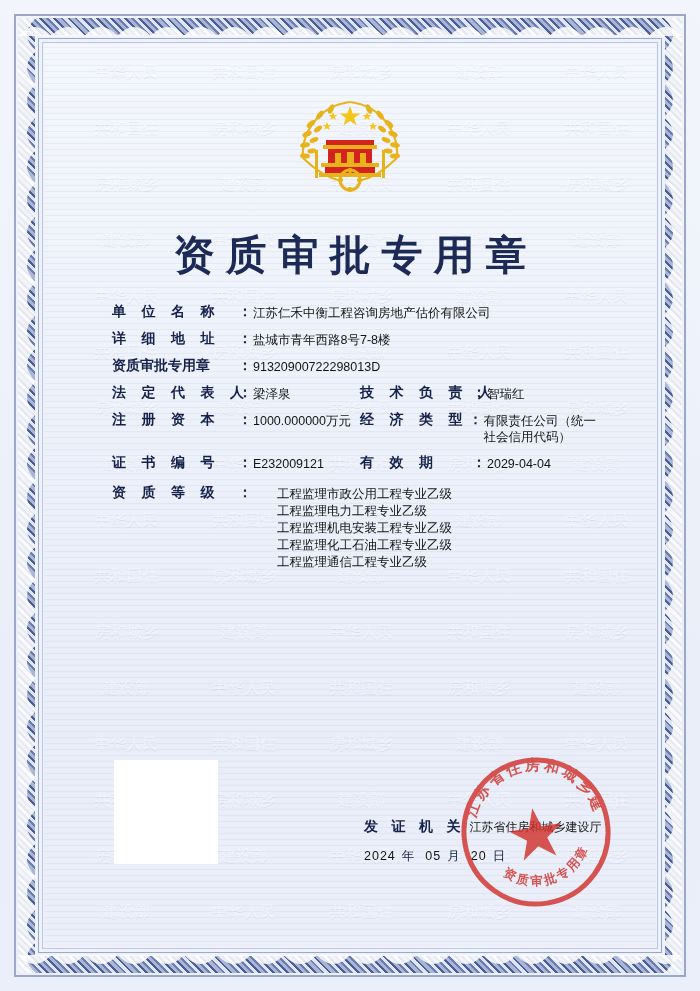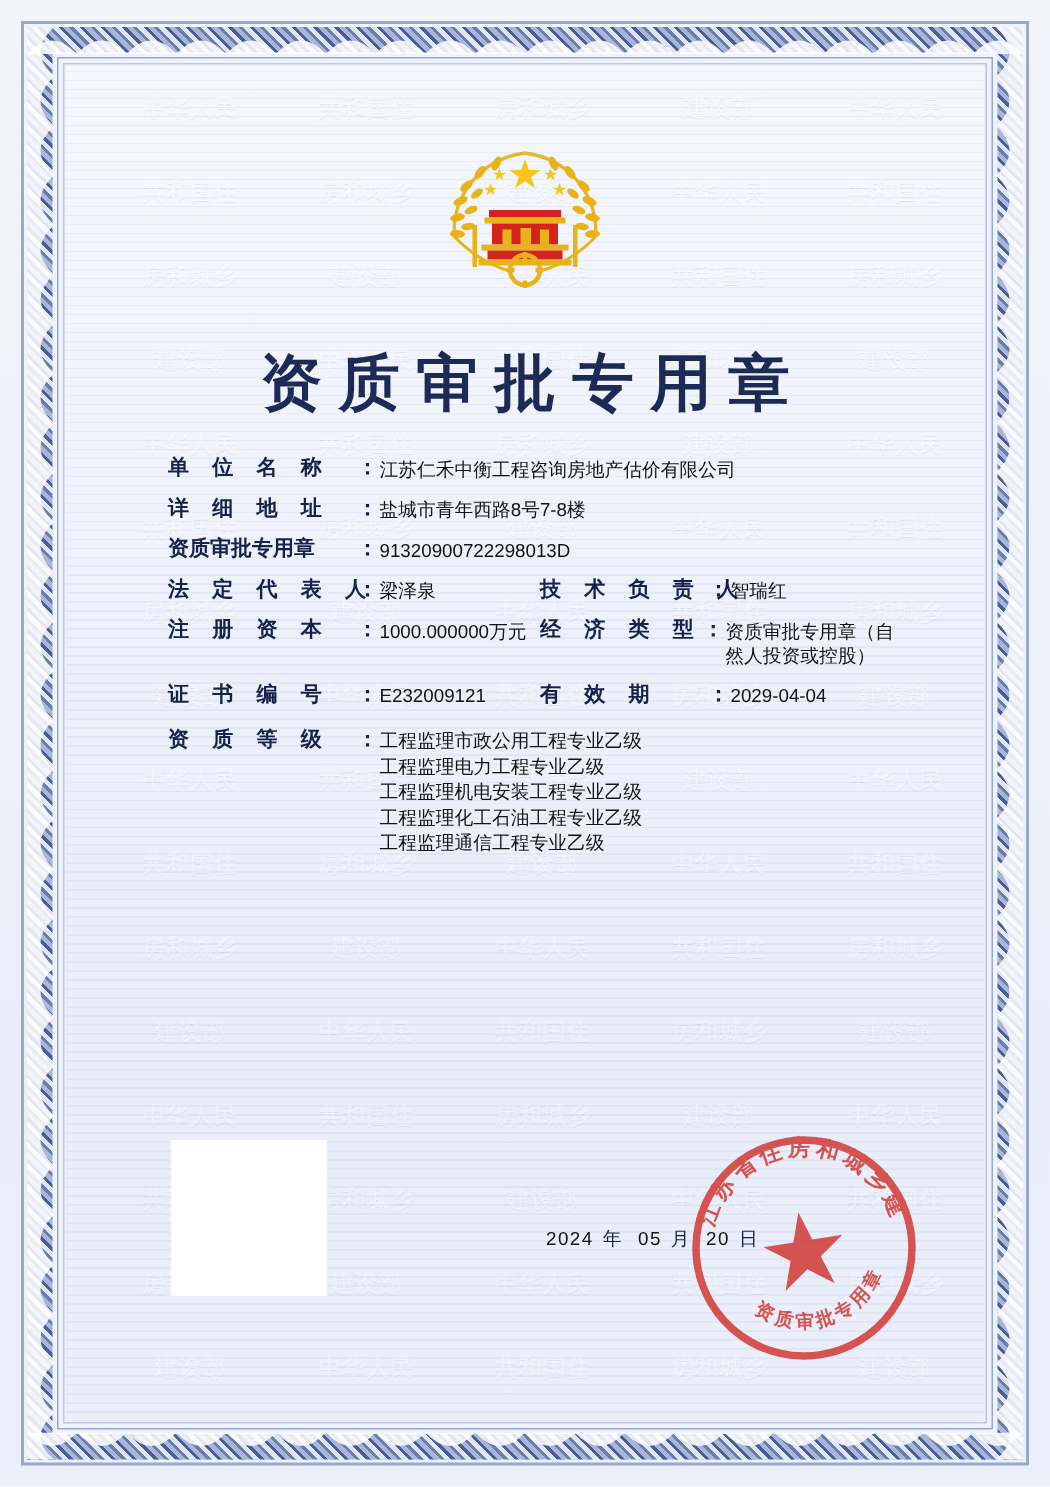--- a/index.html
+++ b/index.html
@@ -158,21 +158,21 @@
   .val {
     font-size: 12.5px;
     color: #141414;
     line-height: 16px;
     padding-top: 2px;
     font-family: "Liberation Sans", sans-serif;
     word-break: break-all;
   }
   .val-narrow { max-width: 150px; }
   .quals .val { line-height: 17px; }
-  .quals-list div { white-space: nowrap; }
+  .quals-list div { white-space: nowrap; margin-left: 24px; }
 
   
   .sp { letter-spacing: 6px; }
 
   
   .qr {
     position: absolute;
     left: 114px;
     top: 760px;
     width: 104px;
@@ -467,21 +467,21 @@
 
     <div class="row two-col">
       <span class="col col-left">
         <span class="lbl lbl-wide sp">注 册 资 本</span>
         <span class="colon lbl">：</span>
         <span class="val">1000.000000万元</span>
       </span>
       <span class="col col-right">
         <span class="lbl lbl-right sp">经 济 类 型</span>
         <span class="colon lbl">：</span>
-        <span class="val val-narrow">资质审批专用章（自然人投资或控股）</span>
+        <span class="val val-narrow">有限责任公司（统一社会信用代码）</span>
       </span>
     </div>
 
     <div class="row two-col">
       <span class="col col-left">
         <span class="lbl lbl-wide sp">证 书 编 号</span>
         <span class="colon lbl">：</span>
         <span class="val">E232009121</span>
       </span>
       <span class="col col-right">
@@ -503,20 +503,24 @@
         </span>
     </div>
 
   </div>
 
   <div class="qr">
     <div class="qrgrid" id="qr-grid"><i></i><i></i><i></i><i></i><i></i><i></i><i></i><i style="background: rgb(255, 255, 255);"></i><i></i><i></i><i style="background: rgb(255, 255, 255);"></i><i></i><i style="background: rgb(255, 255, 255);"></i><i></i><i style="background: rgb(255, 255, 255);"></i><i></i><i></i><i style="background: rgb(255, 255, 255);"></i><i></i><i></i><i></i><i></i><i></i><i></i><i></i><i></i><i style="background: rgb(255, 255, 255);"></i><i style="background: rgb(255, 255, 255);"></i><i style="background: rgb(255, 255, 255);"></i><i style="background: rgb(255, 255, 255);"></i><i style="background: rgb(255, 255, 255);"></i><i></i><i style="background: rgb(255, 255, 255);"></i><i></i><i style="background: rgb(255, 255, 255);"></i><i></i><i></i><i style="background: rgb(255, 255, 255);"></i><i></i><i style="background: rgb(255, 255, 255);"></i><i></i><i style="background: rgb(255, 255, 255);"></i><i style="background: rgb(255, 255, 255);"></i><i></i><i style="background: rgb(255, 255, 255);"></i><i style="background: rgb(255, 255, 255);"></i><i style="background: rgb(255, 255, 255);"></i><i style="background: rgb(255, 255, 255);"></i><i style="background: rgb(255, 255, 255);"></i><i></i><i></i><i style="background: rgb(255, 255, 255);"></i><i></i><i></i><i></i><i style="background: rgb(255, 255, 255);"></i><i></i><i style="background: rgb(255, 255, 255);"></i><i style="background: rgb(255, 255, 255);"></i><i></i><i style="background: rgb(255, 255, 255);"></i><i style="background: rgb(255, 255, 255);"></i><i></i><i></i><i style="background: rgb(255, 255, 255);"></i><i></i><i style="background: rgb(255, 255, 255);"></i><i style="background: rgb(255, 255, 255);"></i><i></i><i style="background: rgb(255, 255, 255);"></i><i></i><i></i><i></i><i style="background: rgb(255, 255, 255);"></i><i></i><i></i><i style="background: rgb(255, 255, 255);"></i><i></i><i></i><i></i><i style="background: rgb(255, 255, 255);"></i><i></i><i style="background: rgb(255, 255, 255);"></i><i></i><i></i><i></i><i style="background: rgb(255, 255, 255);"></i><i style="background: rgb(255, 255, 255);"></i><i></i><i style="background: rgb(255, 255, 255);"></i><i></i><i style="background: rgb(255, 255, 255);"></i><i style="background: rgb(255, 255, 255);"></i><i></i><i style="background: rgb(255, 255, 255);"></i><i></i><i></i><i></i><i style="background: rgb(255, 255, 255);"></i><i></i><i></i><i style="background: rgb(255, 255, 255);"></i><i></i><i></i><i></i><i style="background: rgb(255, 255, 255);"></i><i></i><i style="background: rgb(255, 255, 255);"></i><i style="background: rgb(255, 255, 255);"></i><i style="background: rgb(255, 255, 255);"></i><i></i><i></i><i></i><i></i><i style="background: rgb(255, 255, 255);"></i><i></i><i style="background: rgb(255, 255, 255);"></i><i style="background: rgb(255, 255, 255);"></i><i></i><i style="background: rgb(255, 255, 255);"></i><i></i><i></i><i></i><i style="background: rgb(255, 255, 255);"></i><i></i><i></i><i style="background: rgb(255, 255, 255);"></i><i style="background: rgb(255, 255, 255);"></i><i style="background: rgb(255, 255, 255);"></i><i style="background: rgb(255, 255, 255);"></i><i style="background: rgb(255, 255, 255);"></i><i></i><i style="background: rgb(255, 255, 255);"></i><i></i><i style="background: rgb(255, 255, 255);"></i><i style="background: rgb(255, 255, 255);"></i><i></i><i style="background: rgb(255, 255, 255);"></i><i></i><i style="background: rgb(255, 255, 255);"></i><i></i><i style="background: rgb(255, 255, 255);"></i><i style="background: rgb(255, 255, 255);"></i><i></i><i style="background: rgb(255, 255, 255);"></i><i style="background: rgb(255, 255, 255);"></i><i style="background: rgb(255, 255, 255);"></i><i style="background: rgb(255, 255, 255);"></i><i style="background: rgb(255, 255, 255);"></i><i></i><i></i><i></i><i></i><i></i><i></i><i></i><i></i><i style="background: rgb(255, 255, 255);"></i><i></i><i style="background: rgb(255, 255, 255);"></i><i></i><i style="background: rgb(255, 255, 255);"></i><i></i><i style="background: rgb(255, 255, 255);"></i><i></i><i></i><i></i><i style="background: rgb(255, 255, 255);"></i><i></i><i></i><i></i><i></i><i></i><i></i><i></i><i style="background: rgb(255, 255, 255);"></i><i style="background: rgb(255, 255, 255);"></i><i style="background: rgb(255, 255, 255);"></i><i style="background: rgb(255, 255, 255);"></i><i style="background: rgb(255, 255, 255);"></i><i style="background: rgb(255, 255, 255);"></i><i style="background: rgb(255, 255, 255);"></i><i style="background: rgb(255, 255, 255);"></i><i></i><i></i><i style="background: rgb(255, 255, 255);"></i><i></i><i></i><i style="background: rgb(255, 255, 255);"></i><i style="background: rgb(255, 255, 255);"></i><i style="background: rgb(255, 255, 255);"></i><i style="background: rgb(255, 255, 255);"></i><i style="background: rgb(255, 255, 255);"></i><i style="background: rgb(255, 255, 255);"></i><i style="background: rgb(255, 255, 255);"></i><i style="background: rgb(255, 255, 255);"></i><i style="background: rgb(255, 255, 255);"></i><i style="background: rgb(255, 255, 255);"></i><i style="background: rgb(255, 255, 255);"></i><i style="background: rgb(255, 255, 255);"></i><i></i><i></i><i style="background: rgb(255, 255, 255);"></i><i></i><i style="background: rgb(255, 255, 255);"></i><i></i><i></i><i></i><i style="background: rgb(255, 255, 255);"></i><i style="background: rgb(255, 255, 255);"></i><i></i><i style="background: rgb(255, 255, 255);"></i><i style="background: rgb(255, 255, 255);"></i><i></i><i></i><i style="background: rgb(255, 255, 255);"></i><i></i><i></i><i style="background: rgb(255, 255, 255);"></i><i></i><i style="background: rgb(255, 255, 255);"></i><i></i><i></i><i></i><i style="background: rgb(255, 255, 255);"></i><i style="background: rgb(255, 255, 255);"></i><i></i><i style="background: rgb(255, 255, 255);"></i><i style="background: rgb(255, 255, 255);"></i><i></i><i></i><i style="background: rgb(255, 255, 255);"></i><i style="background: rgb(255, 255, 255);"></i><i></i><i></i><i style="background: rgb(255, 255, 255);"></i><i></i><i></i><i style="background: rgb(255, 255, 255);"></i><i></i><i style="background: rgb(255, 255, 255);"></i><i style="background: rgb(255, 255, 255);"></i><i></i><i></i><i style="background: rgb(255, 255, 255);"></i><i style="background: rgb(255, 255, 255);"></i><i></i><i style="background: rgb(255, 255, 255);"></i><i></i><i style="background: rgb(255, 255, 255);"></i><i></i><i></i><i></i><i style="background: rgb(255, 255, 255);"></i><i></i><i style="background: rgb(255, 255, 255);"></i><i></i><i></i><i style="background: rgb(255, 255, 255);"></i><i></i><i style="background: rgb(255, 255, 255);"></i><i style="background: rgb(255, 255, 255);"></i><i></i><i></i><i style="background: rgb(255, 255, 255);"></i><i></i><i></i><i></i><i style="background: rgb(255, 255, 255);"></i><i></i><i style="background: rgb(255, 255, 255);"></i><i></i><i></i><i></i><i></i><i style="background: rgb(255, 255, 255);"></i><i style="background: rgb(255, 255, 255);"></i><i></i><i></i><i style="background: rgb(255, 255, 255);"></i><i></i><i style="background: rgb(255, 255, 255);"></i><i style="background: rgb(255, 255, 255);"></i><i></i><i style="background: rgb(255, 255, 255);"></i><i></i><i></i><i style="background: rgb(255, 255, 255);"></i><i></i><i style="background: rgb(255, 255, 255);"></i><i style="background: rgb(255, 255, 255);"></i><i></i><i></i><i style="background: rgb(255, 255, 255);"></i><i></i><i style="background: rgb(255, 255, 255);"></i><i style="background: rgb(255, 255, 255);"></i><i style="background: rgb(255, 255, 255);"></i><i style="background: rgb(255, 255, 255);"></i><i></i><i></i><i></i><i style="background: rgb(255, 255, 255);"></i><i></i><i></i><i style="background: rgb(255, 255, 255);"></i><i></i><i></i><i style="background: rgb(255, 255, 255);"></i><i></i><i style="background: rgb(255, 255, 255);"></i><i style="background: rgb(255, 255, 255);"></i><i></i><i style="background: rgb(255, 255, 255);"></i><i></i><i></i><i style="background: rgb(255, 255, 255);"></i><i></i><i></i><i style="background: rgb(255, 255, 255);"></i><i></i><i></i><i></i><i></i><i style="background: rgb(255, 255, 255);"></i><i style="background: rgb(255, 255, 255);"></i><i></i><i style="background: rgb(255, 255, 255);"></i><i style="background: rgb(255, 255, 255);"></i><i style="background: rgb(255, 255, 255);"></i><i></i><i></i><i style="background: rgb(255, 255, 255);"></i><i></i><i style="background: rgb(255, 255, 255);"></i><i></i><i></i><i style="background: rgb(255, 255, 255);"></i><i style="background: rgb(255, 255, 255);"></i><i></i><i style="background: rgb(255, 255, 255);"></i><i></i><i style="background: rgb(255, 255, 255);"></i><i style="background: rgb(255, 255, 255);"></i><i style="background: rgb(255, 255, 255);"></i><i></i><i></i><i style="background: rgb(255, 255, 255);"></i><i></i><i style="background: rgb(255, 255, 255);"></i><i></i><i style="background: rgb(255, 255, 255);"></i><i></i><i></i><i></i><i style="background: rgb(255, 255, 255);"></i><i style="background: rgb(255, 255, 255);"></i><i></i><i style="background: rgb(255, 255, 255);"></i><i></i><i style="background: rgb(255, 255, 255);"></i><i style="background: rgb(255, 255, 255);"></i><i></i><i></i><i style="background: rgb(255, 255, 255);"></i><i></i><i style="background: rgb(255, 255, 255);"></i><i></i><i></i><i></i><i style="background: rgb(255, 255, 255);"></i><i></i><i></i><i style="background: rgb(255, 255, 255);"></i><i></i><i style="background: rgb(255, 255, 255);"></i><i style="background: rgb(255, 255, 255);"></i><i style="background: rgb(255, 255, 255);"></i><i style="background: rgb(255, 255, 255);"></i><i style="background: rgb(255, 255, 255);"></i><i style="background: rgb(255, 255, 255);"></i><i style="background: rgb(255, 255, 255);"></i><i style="background: rgb(255, 255, 255);"></i><i></i><i style="background: rgb(255, 255, 255);"></i><i></i><i></i><i style="background: rgb(255, 255, 255);"></i><i></i><i style="background: rgb(255, 255, 255);"></i><i style="background: rgb(255, 255, 255);"></i><i></i><i style="background: rgb(255, 255, 255);"></i><i style="background: rgb(255, 255, 255);"></i><i></i><i></i><i style="background: rgb(255, 255, 255);"></i><i style="background: rgb(255, 255, 255);"></i><i style="background: rgb(255, 255, 255);"></i><i style="background: rgb(255, 255, 255);"></i><i></i><i></i><i></i><i></i><i></i><i></i><i></i><i style="background: rgb(255, 255, 255);"></i><i></i><i></i><i style="background: rgb(255, 255, 255);"></i><i style="background: rgb(255, 255, 255);"></i><i></i><i style="background: rgb(255, 255, 255);"></i><i></i><i></i><i style="background: rgb(255, 255, 255);"></i><i></i><i style="background: rgb(255, 255, 255);"></i><i></i><i style="background: rgb(255, 255, 255);"></i><i></i><i></i><i></i><i></i><i style="background: rgb(255, 255, 255);"></i><i style="background: rgb(255, 255, 255);"></i><i style="background: rgb(255, 255, 255);"></i><i style="background: rgb(255, 255, 255);"></i><i style="background: rgb(255, 255, 255);"></i><i style="background: rgb(255, 255, 255);"></i><i style="background: rgb(255, 255, 255);"></i><i style="background: rgb(255, 255, 255);"></i><i style="background: rgb(255, 255, 255);"></i><i></i><i style="background: rgb(255, 255, 255);"></i><i></i><i></i><i style="background: rgb(255, 255, 255);"></i><i></i><i style="background: rgb(255, 255, 255);"></i><i style="background: rgb(255, 255, 255);"></i><i></i><i></i><i style="background: rgb(255, 255, 255);"></i><i></i><i style="background: rgb(255, 255, 255);"></i><i></i><i style="background: rgb(255, 255, 255);"></i><i style="background: rgb(255, 255, 255);"></i><i></i><i></i><i></i><i></i><i></i><i></i><i></i><i style="background: rgb(255, 255, 255);"></i><i></i><i style="background: rgb(255, 255, 255);"></i><i></i><i></i><i style="background: rgb(255, 255, 255);"></i><i></i><i style="background: rgb(255, 255, 255);"></i><i></i><i></i><i style="background: rgb(255, 255, 255);"></i><i></i><i></i><i style="background: rgb(255, 255, 255);"></i><i></i><i></i><i style="background: rgb(255, 255, 255);"></i><i></i><i></i><i style="background: rgb(255, 255, 255);"></i><i style="background: rgb(255, 255, 255);"></i><i style="background: rgb(255, 255, 255);"></i><i style="background: rgb(255, 255, 255);"></i><i style="background: rgb(255, 255, 255);"></i><i></i><i style="background: rgb(255, 255, 255);"></i><i style="background: rgb(255, 255, 255);"></i><i></i><i style="background: rgb(255, 255, 255);"></i><i style="background: rgb(255, 255, 255);"></i><i></i><i style="background: rgb(255, 255, 255);"></i><i></i><i style="background: rgb(255, 255, 255);"></i><i></i><i></i><i style="background: rgb(255, 255, 255);"></i><i></i><i style="background: rgb(255, 255, 255);"></i><i style="background: rgb(255, 255, 255);"></i><i></i><i style="background: rgb(255, 255, 255);"></i><i></i><i></i><i style="background: rgb(255, 255, 255);"></i><i></i><i></i><i></i><i style="background: rgb(255, 255, 255);"></i><i></i><i style="background: rgb(255, 255, 255);"></i><i></i><i></i><i></i><i style="background: rgb(255, 255, 255);"></i><i></i><i></i><i style="background: rgb(255, 255, 255);"></i><i></i><i style="background: rgb(255, 255, 255);"></i><i style="background: rgb(255, 255, 255);"></i><i></i><i style="background: rgb(255, 255, 255);"></i><i></i><i></i><i></i><i style="background: rgb(255, 255, 255);"></i><i></i><i></i><i style="background: rgb(255, 255, 255);"></i><i></i><i></i><i></i><i style="background: rgb(255, 255, 255);"></i><i></i><i style="background: rgb(255, 255, 255);"></i><i></i><i style="background: rgb(255, 255, 255);"></i><i style="background: rgb(255, 255, 255);"></i><i></i><i style="background: rgb(255, 255, 255);"></i><i style="background: rgb(255, 255, 255);"></i><i></i><i style="background: rgb(255, 255, 255);"></i><i></i><i></i><i style="background: rgb(255, 255, 255);"></i><i></i><i></i><i style="background: rgb(255, 255, 255);"></i><i></i><i style="background: rgb(255, 255, 255);"></i><i style="background: rgb(255, 255, 255);"></i><i></i><i style="background: rgb(255, 255, 255);"></i><i></i><i></i><i></i><i style="background: rgb(255, 255, 255);"></i><i></i><i style="background: rgb(255, 255, 255);"></i><i></i><i></i><i style="background: rgb(255, 255, 255);"></i><i></i><i></i><i style="background: rgb(255, 255, 255);"></i><i></i><i></i><i style="background: rgb(255, 255, 255);"></i><i style="background: rgb(255, 255, 255);"></i><i></i><i style="background: rgb(255, 255, 255);"></i><i style="background: rgb(255, 255, 255);"></i><i></i><i></i><i></i><i></i><i></i><i style="background: rgb(255, 255, 255);"></i><i style="background: rgb(255, 255, 255);"></i><i style="background: rgb(255, 255, 255);"></i><i style="background: rgb(255, 255, 255);"></i><i style="background: rgb(255, 255, 255);"></i><i></i><i style="background: rgb(255, 255, 255);"></i><i></i><i></i><i style="background: rgb(255, 255, 255);"></i><i></i><i style="background: rgb(255, 255, 255);"></i><i></i><i style="background: rgb(255, 255, 255);"></i><i></i><i></i><i></i><i></i><i></i><i></i><i></i><i></i><i></i><i></i><i></i><i></i><i></i><i></i><i></i><i></i><i></i><i style="background: rgb(255, 255, 255);"></i><i></i><i style="background: rgb(255, 255, 255);"></i><i></i><i></i><i style="background: rgb(255, 255, 255);"></i><i></i><i style="background: rgb(255, 255, 255);"></i><i></i><i style="background: rgb(255, 255, 255);"></i><i style="background: rgb(255, 255, 255);"></i><i style="background: rgb(255, 255, 255);"></i><i style="background: rgb(255, 255, 255);"></i><i style="background: rgb(255, 255, 255);"></i><i></i><i></i><i style="background: rgb(255, 255, 255);"></i><i style="background: rgb(255, 255, 255);"></i></div>
   </div>
 
   <div class="issuer">
+    <div class="issuer-row">
+      <span class="issuer-lbl">发 证 机 关</span>
+      <span class="issuer-val">江苏省住房和城乡建设厅</span>
+    </div>
     <div class="date-row">
       <span>2024</span>
       <span class="d-unit">年</span>
       <span>05</span>
       <span class="d-unit">月</span>
       <span>20</span>
       <span class="d-unit">日</span>
     </div>
   </div>
 

